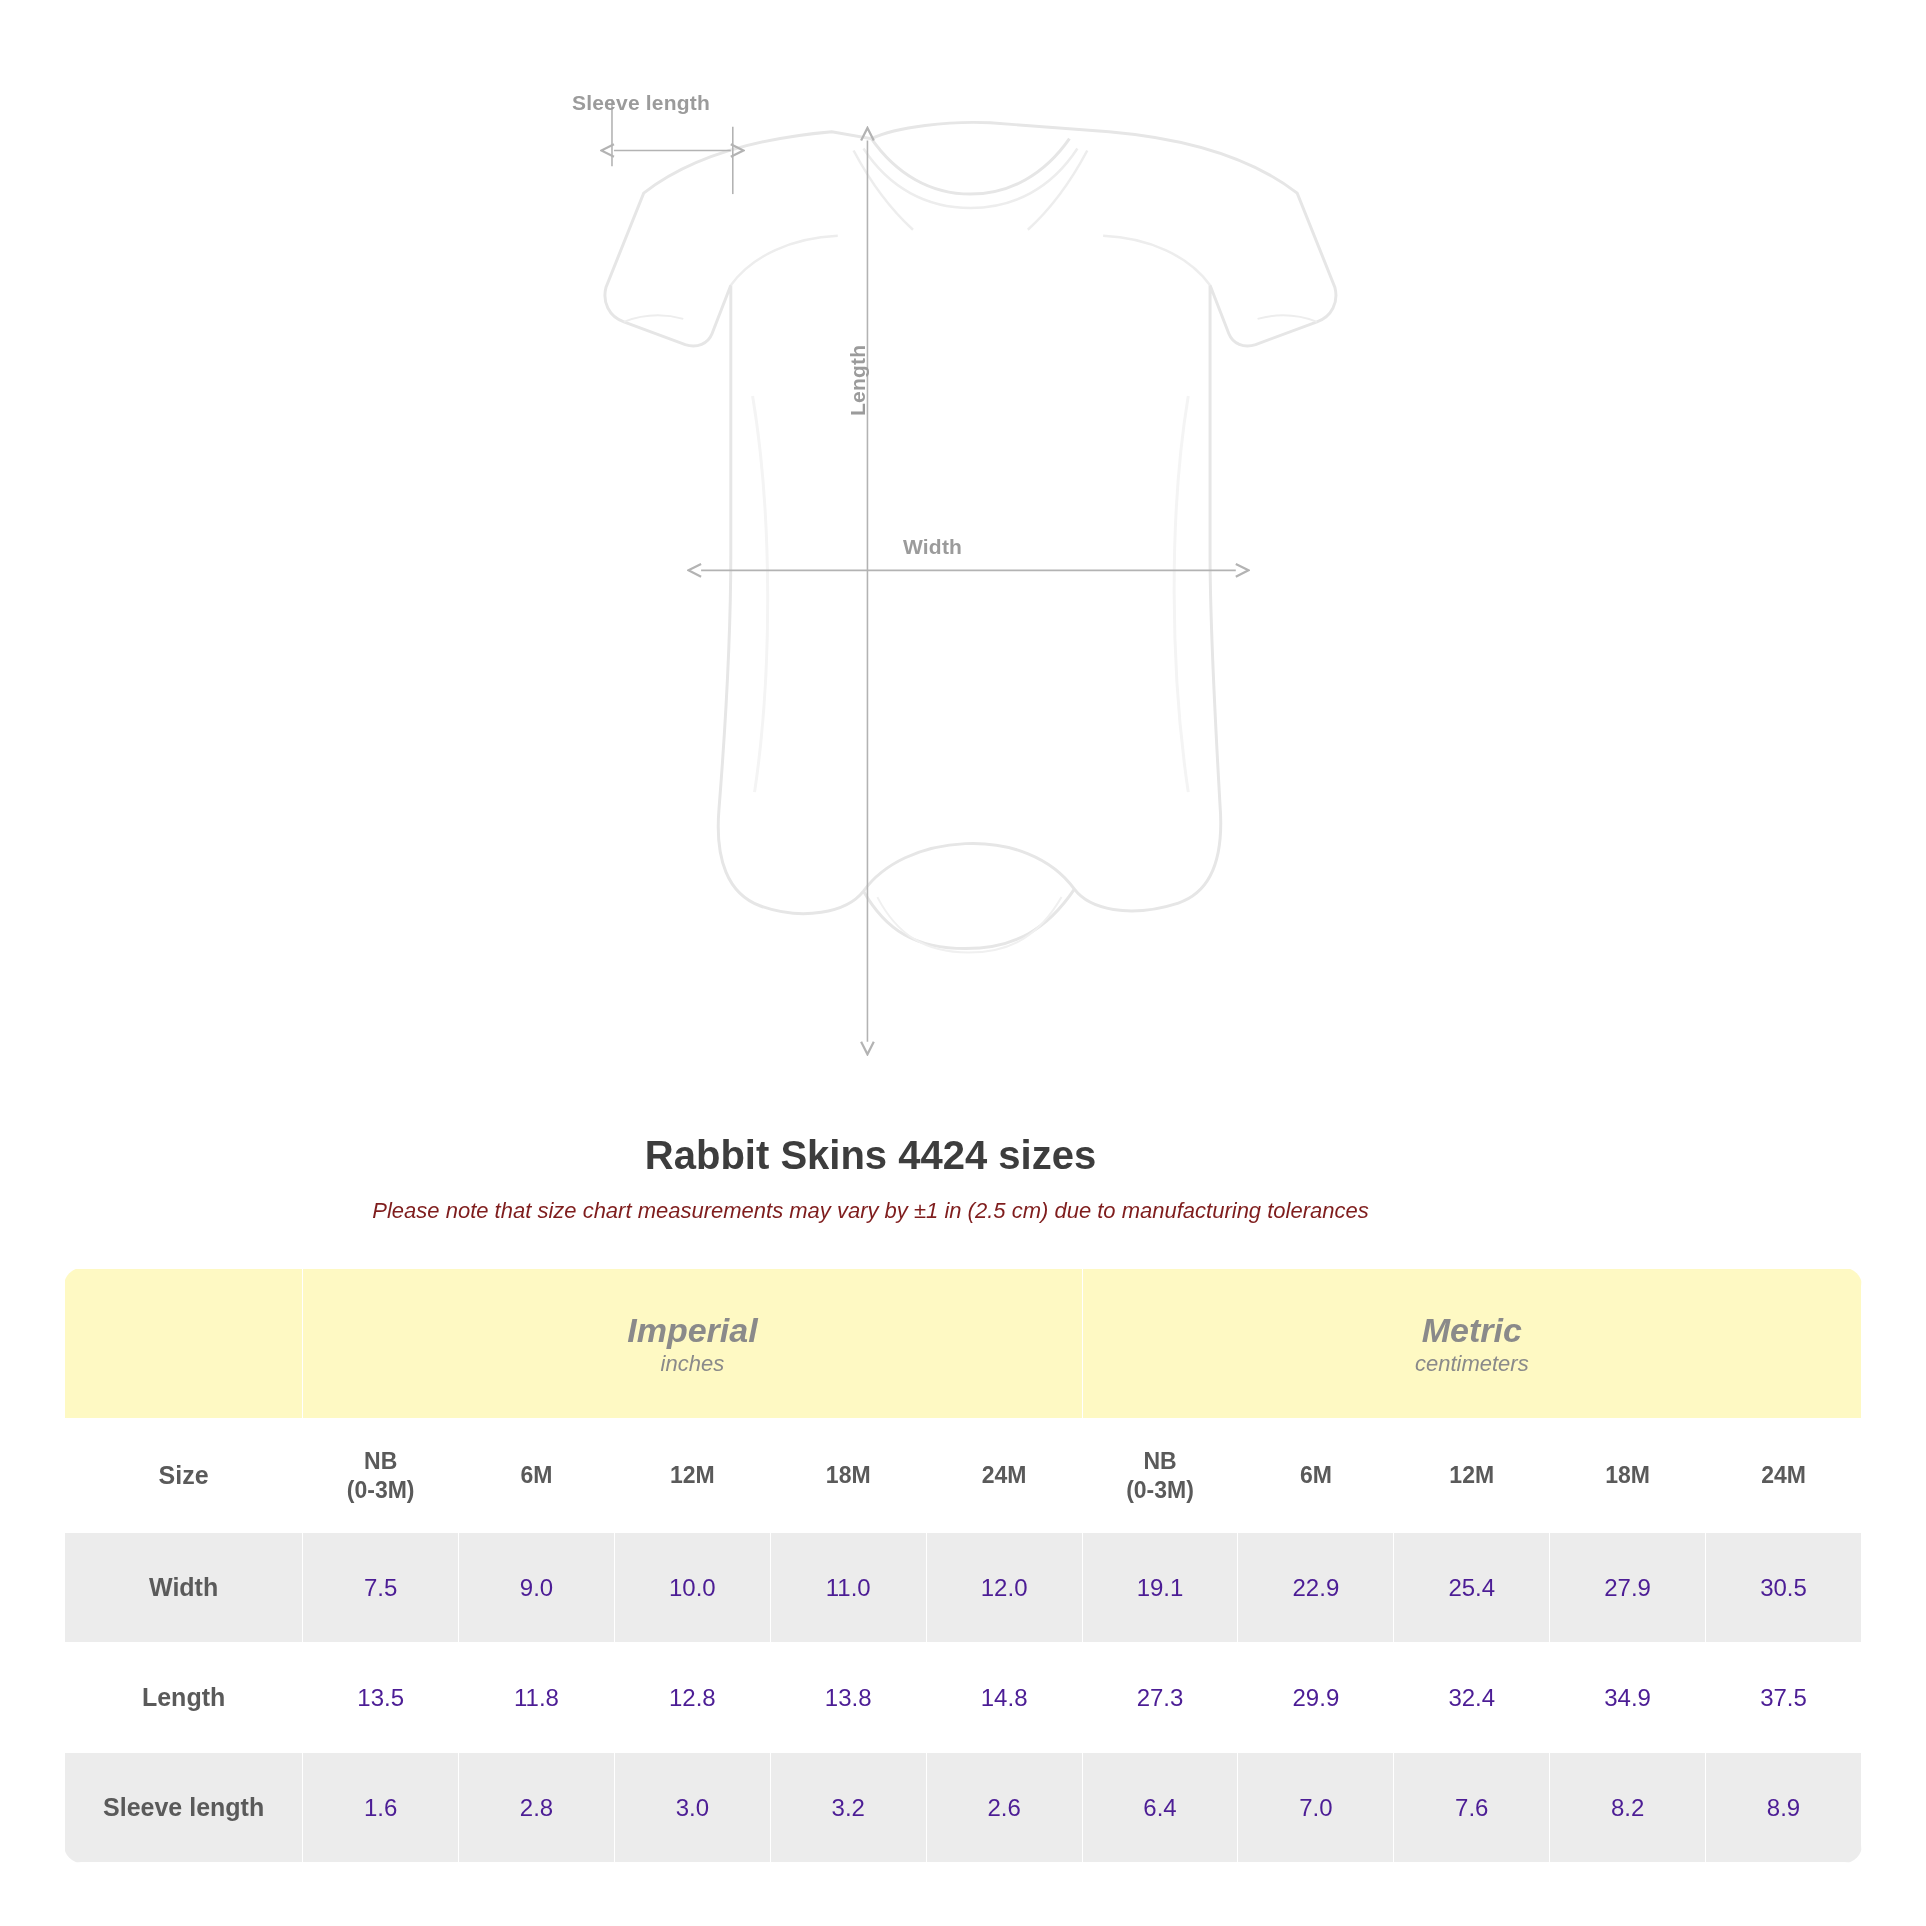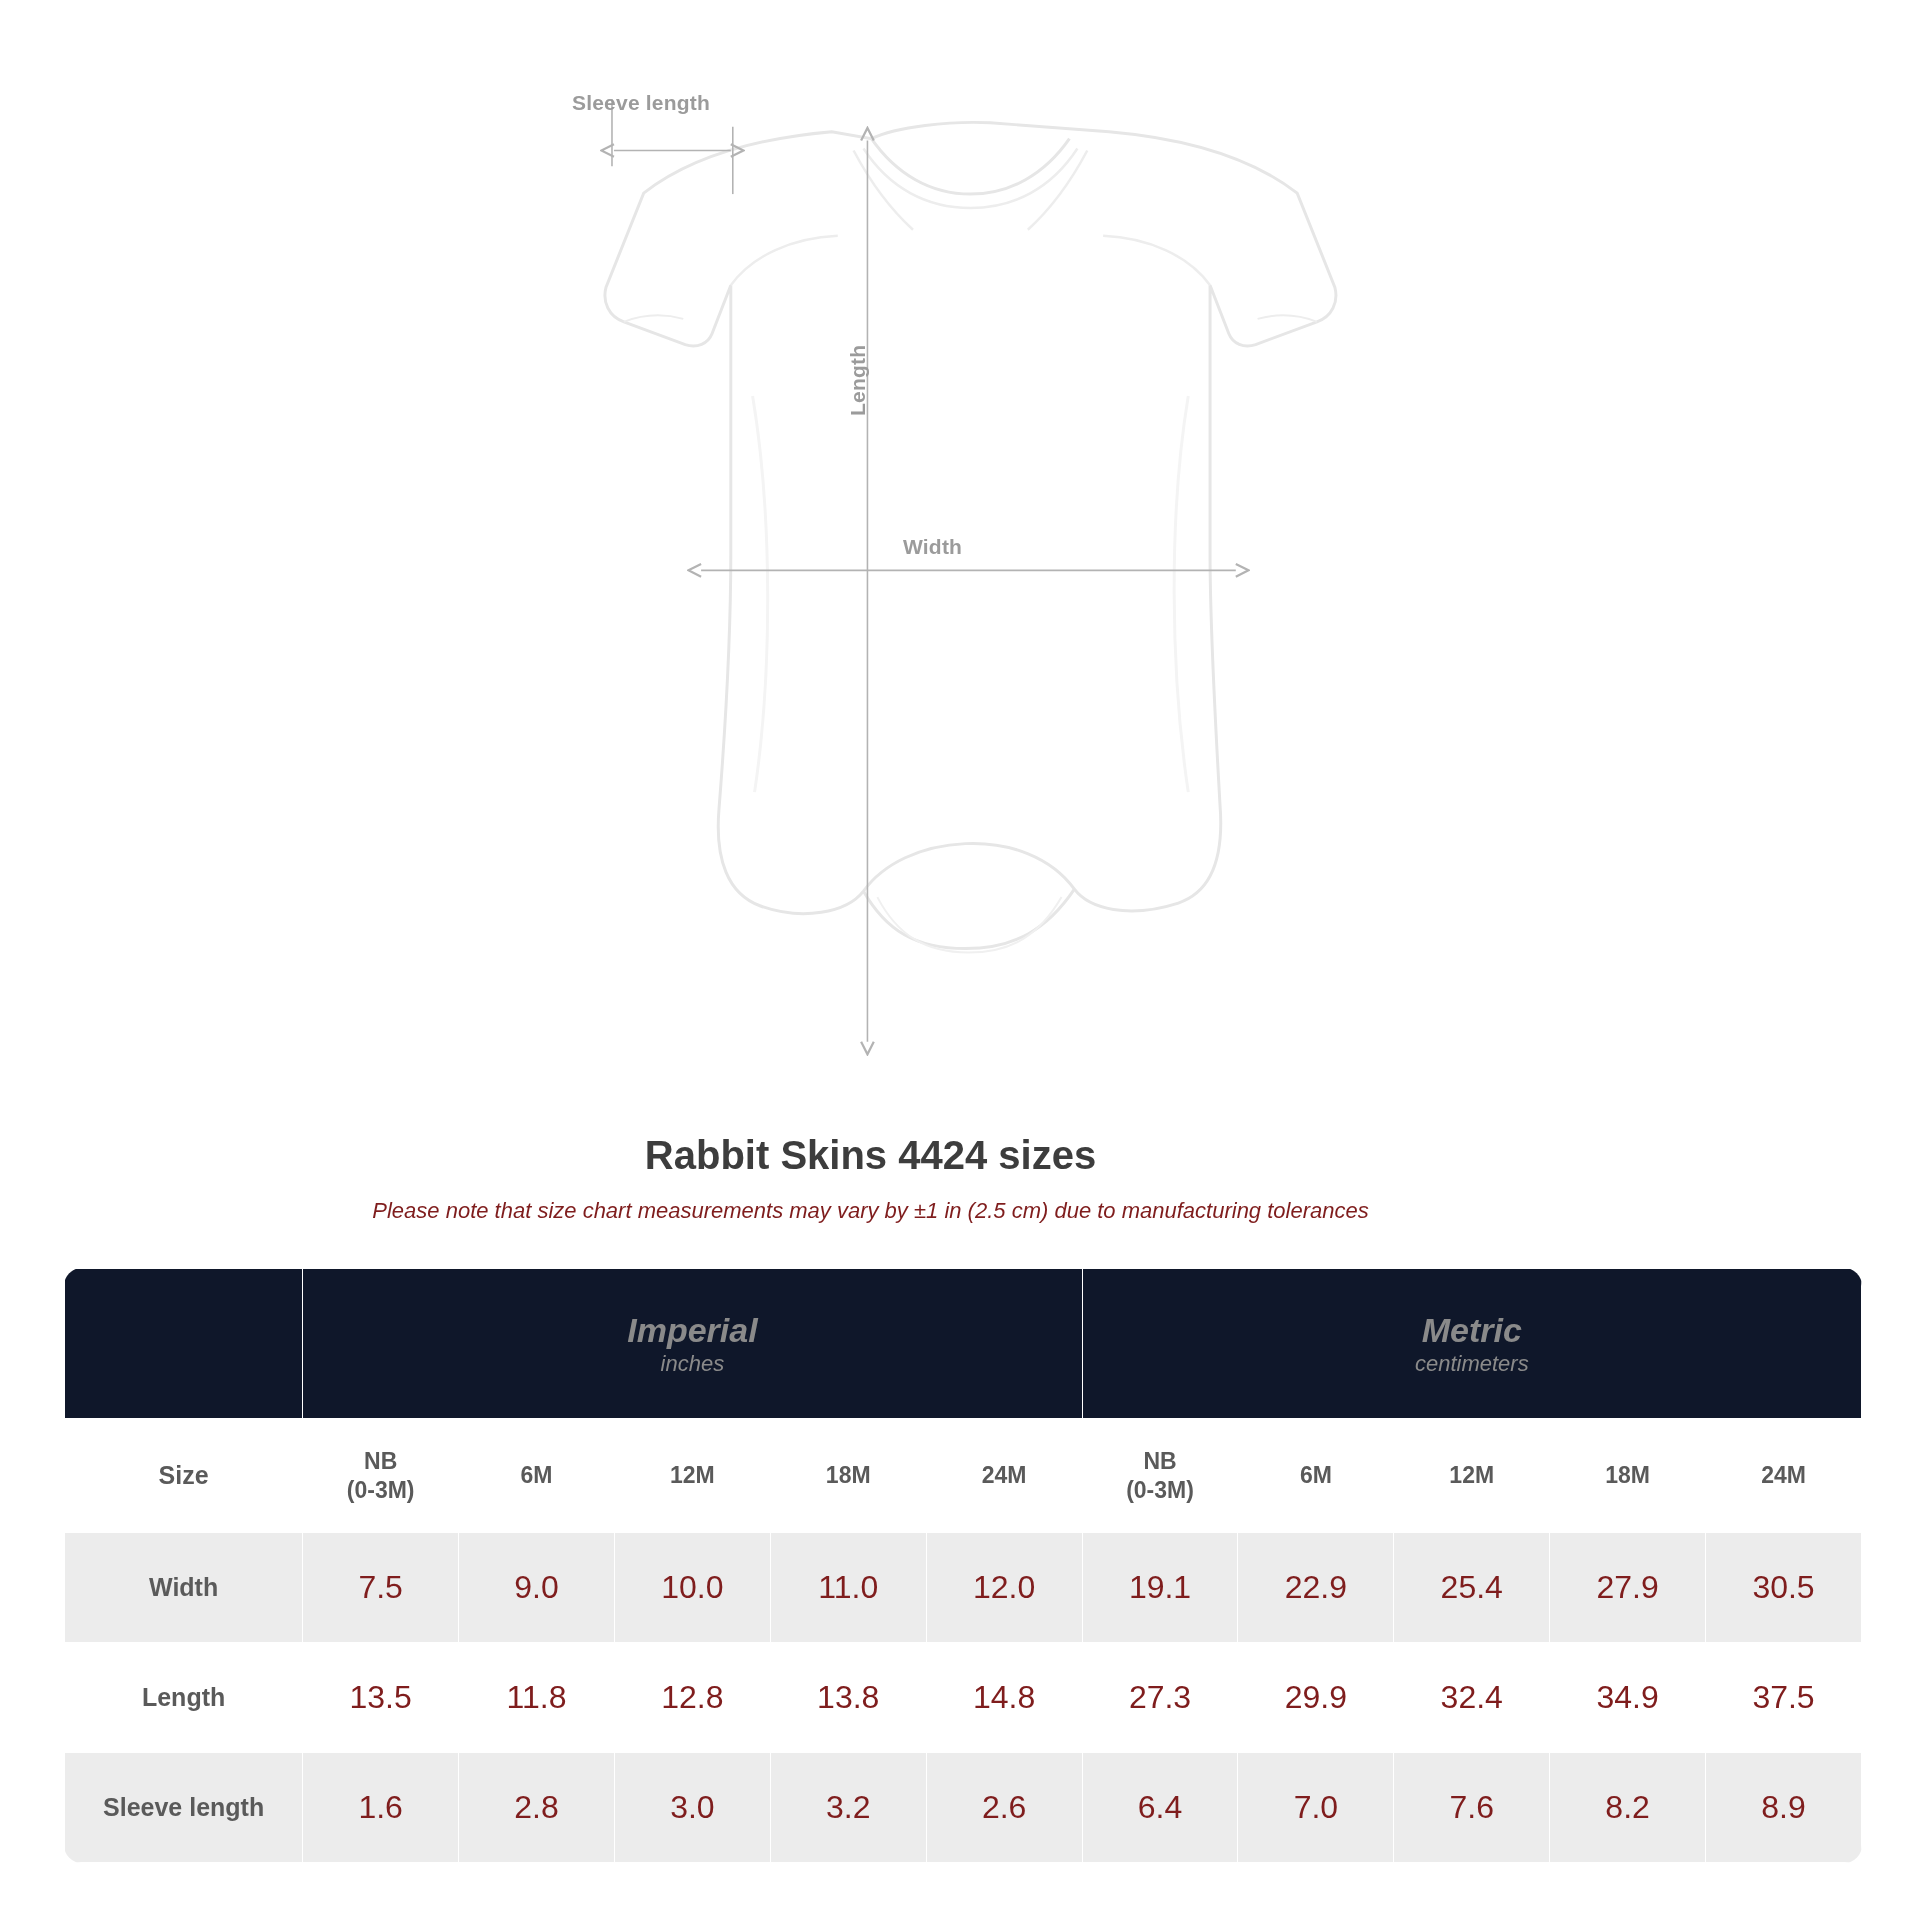--- a/index.html
+++ b/index.html
@@ -78,21 +78,21 @@
     border-radius: 18px;
     overflow: hidden;
   }
   table.size-table td, table.size-table th {
     border: 1px solid #ffffff;
     text-align: center;
     vertical-align: middle;
   }
   
   .unit-row td {
-    background: #0f172a;
+    background: #fef9c3;
     height: 149px;
     padding: 0;
   }
   .unit-name {
     font-size: 34px;
     font-weight: bold;
     font-style: italic;
     color: #8a8a8a;
     line-height: 1.2;
   }
@@ -110,22 +110,22 @@
     font-weight: bold;
     color: #5a5a5a;
     line-height: 1.25;
   }
   .size-row td.rowlabel {
     font-size: 25px;
   }
   
   .data-row td {
     height: 107px;
-    font-size: 32px;
-    color: #7f1d1d;
+    font-size: 24px;
+    color: #4c1d95;
   }
   .data-row.alt td { background: #ececec; }
   .data-row.plain td { background: #ffffff; }
   .data-row td.rowlabel {
     font-weight: bold;
     font-size: 25px;
     color: #5a5a5a;
   }
   .col-label { width: 188px; }
   .col-cell  { width: 123px; }

